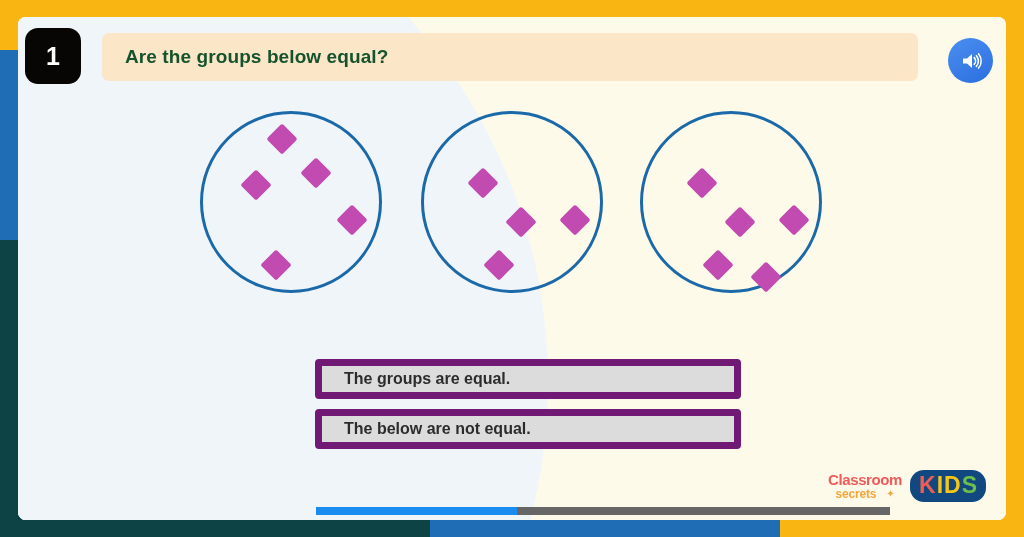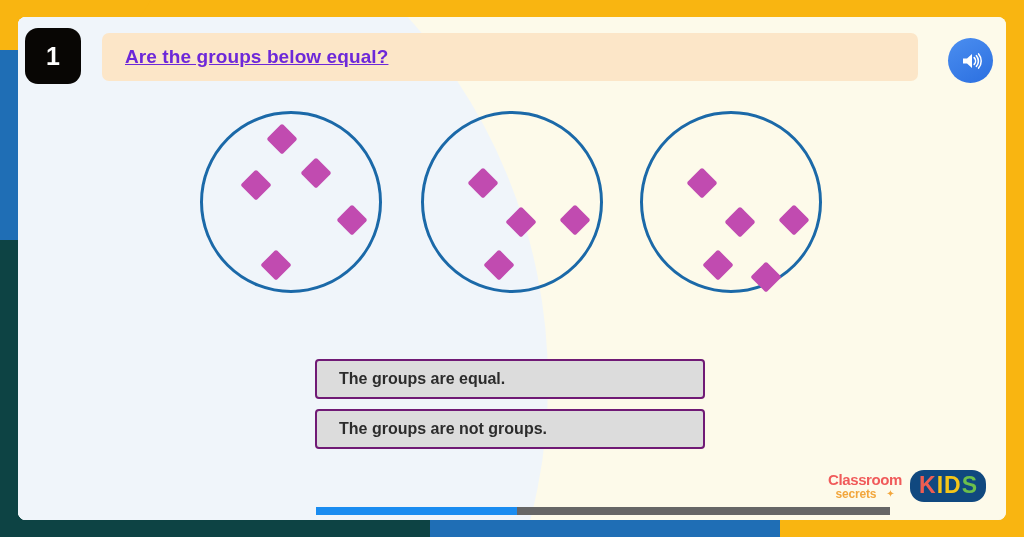--- a/index.html
+++ b/index.html
@@ -119,24 +119,23 @@
     width: 816px; height: 48px;
     background: #fce6c8;
     border-radius: 7px;
     display: flex;
     align-items: center;
   }
   .q-text {
     padding-left: 23px;
     font-size: 19px;
     font-weight: bold;
-    color: #6d28d9;
+    color: #14532d;
     letter-spacing: 0.1px;
     font-family: "Liberation Sans", sans-serif;
-    text-decoration: underline;
   }
   .audio-btn {
     position: absolute;
     left: 930px; top: 21px;
     width: 45px; height: 45px;
     border-radius: 50%;
     background: linear-gradient(150deg, #4b8ef0 0%, #2b6fe0 100%);
     display: flex;
     align-items: center;
     justify-content: center;
@@ -168,24 +167,24 @@
 
   
   .answers {
     position: absolute;
     left: 297px;
     top: 342px;
     width: 390px;
     z-index: 6;
   }
   .answer-btn {
-    width: 390px;
+    width: 426px;
     height: 40px;
     background: #dcdcdc;
-    border: 2px solid #701a75;
+    border: 7px solid #701a75;
     border-radius: 4px;
     display: flex;
     align-items: center;
     margin-bottom: 10px;
     cursor: pointer;
   }
   .answer-btn span {
     padding-left: 22px;
     font-size: 16px;
     font-weight: bold;
@@ -329,21 +328,21 @@
           <div class="diamond" style="left: 64px; top: 140px;"></div>
           <div class="diamond" style="left: 112px; top: 152px;"></div>
         </div>
     </div>
 
     <div class="answers">
       <div class="answer-btn">
         <span>The groups are equal.</span>
       </div>
       <div class="answer-btn">
-        <span>The groups are not groups.</span>
+        <span>The below are not equal.</span>
       </div>
     </div>
 
     <div class="progress-track">
       <div class="progress-fill" style="width: 35%;"></div>
       <div class="progress-rest" style="left: 35%;"></div>
     </div>
 
     <div class="logos">
       <div class="cs-logo">

